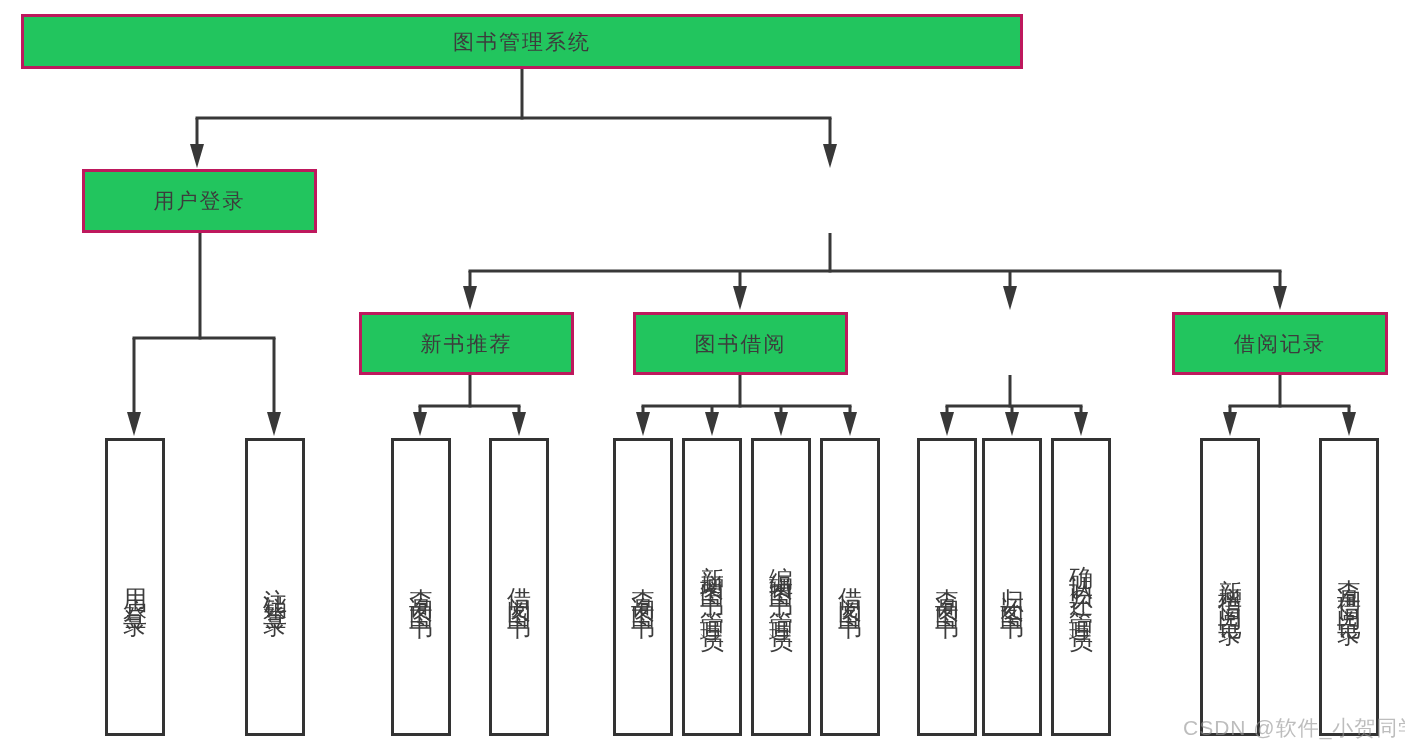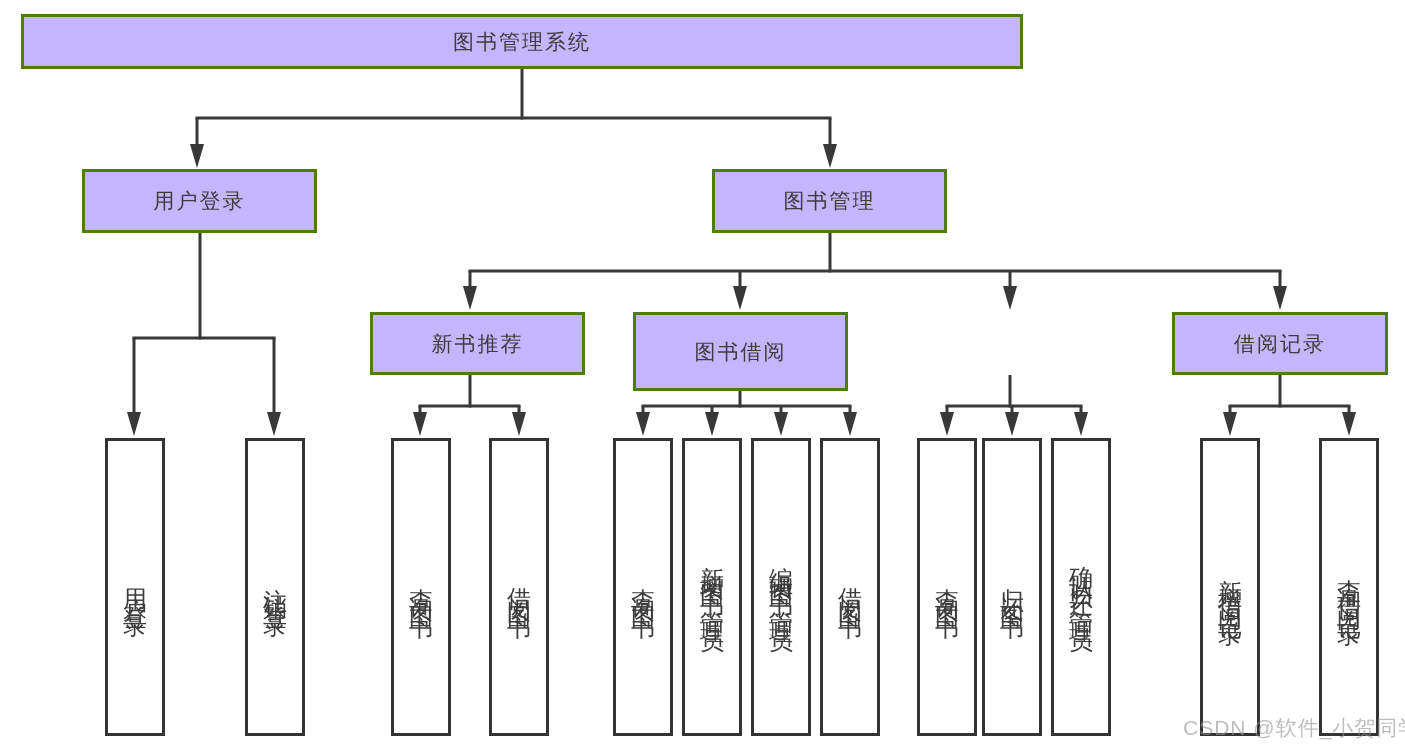--- a/index.html
+++ b/index.html
@@ -15,22 +15,22 @@
     position: absolute;
     left: 0; top: 0;
     width: 1405px; height: 747px;
     z-index: 1;
   }
   svg.edges line { stroke: #383838; stroke-width: 3; }
   svg.edges polygon { fill: #383838; }
   .hnode {
     position: absolute;
     box-sizing: border-box;
-    background: #c4b5fd;
-    border: 3px solid #4d7c0f;
+    background: #22c55e;
+    border: 3px solid #be185d;
     display: flex;
     align-items: center;
     justify-content: center;
     font-size: 21px;
     letter-spacing: 2px;
     color: #3c3c3c;
     z-index: 2;
     white-space: nowrap;
   }
   .vnode {
@@ -133,24 +133,23 @@
       <line x1="1230" y1="406" x2="1230" y2="416"></line>
       <polygon points="1223,412 1237,412 1230,436"></polygon>
       <line x1="1349" y1="406" x2="1349" y2="416"></line>
       <polygon points="1342,412 1356,412 1349,436"></polygon>
     </g>
   </svg>
 
   <div class="hnode" style="left:21px; top:14px; width:1002px; height:55px;">图书管理系统</div>
 
   <div class="hnode" style="left:82px; top:169px; width:235px; height:64px;">用户登录</div>
-  <div class="hnode" style="left:712px; top:169px; width:235px; height:64px;">图书管理</div>
 
-  <div class="hnode" style="left:370px; top:312px; width:215px; height:63px;">新书推荐</div>
-  <div class="hnode" style="left:633px; top:312px; width:215px; height:79px;">图书借阅</div>
+  <div class="hnode" style="left:359px; top:312px; width:215px; height:63px;">新书推荐</div>
+  <div class="hnode" style="left:633px; top:312px; width:215px; height:63px;">图书借阅</div>
   <div class="hnode" style="left:1172px; top:312px; width:216px; height:63px;">借阅记录</div>
 
   <div class="vnode" style="left:105px;">用户登录</div>
   <div class="vnode" style="left:245px;">注销登录</div>
 
   <div class="vnode" style="left:391px;">查询图书</div>
   <div class="vnode" style="left:489px;">借阅图书</div>
 
   <div class="vnode" style="left:613px;">查询图书</div>
   <div class="vnode" style="left:682px;">新增图书（管理员）</div>

